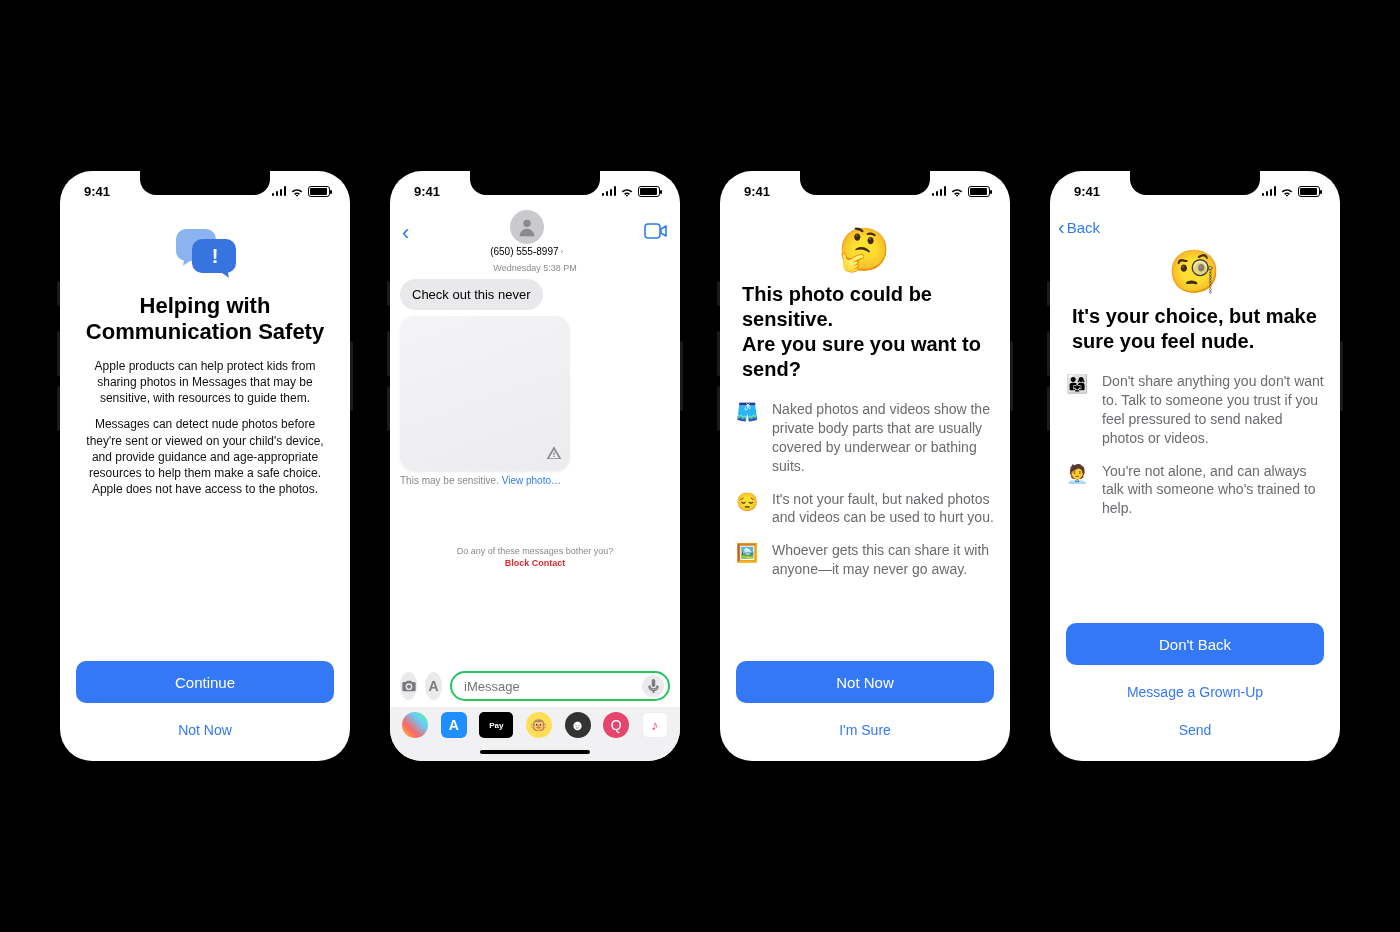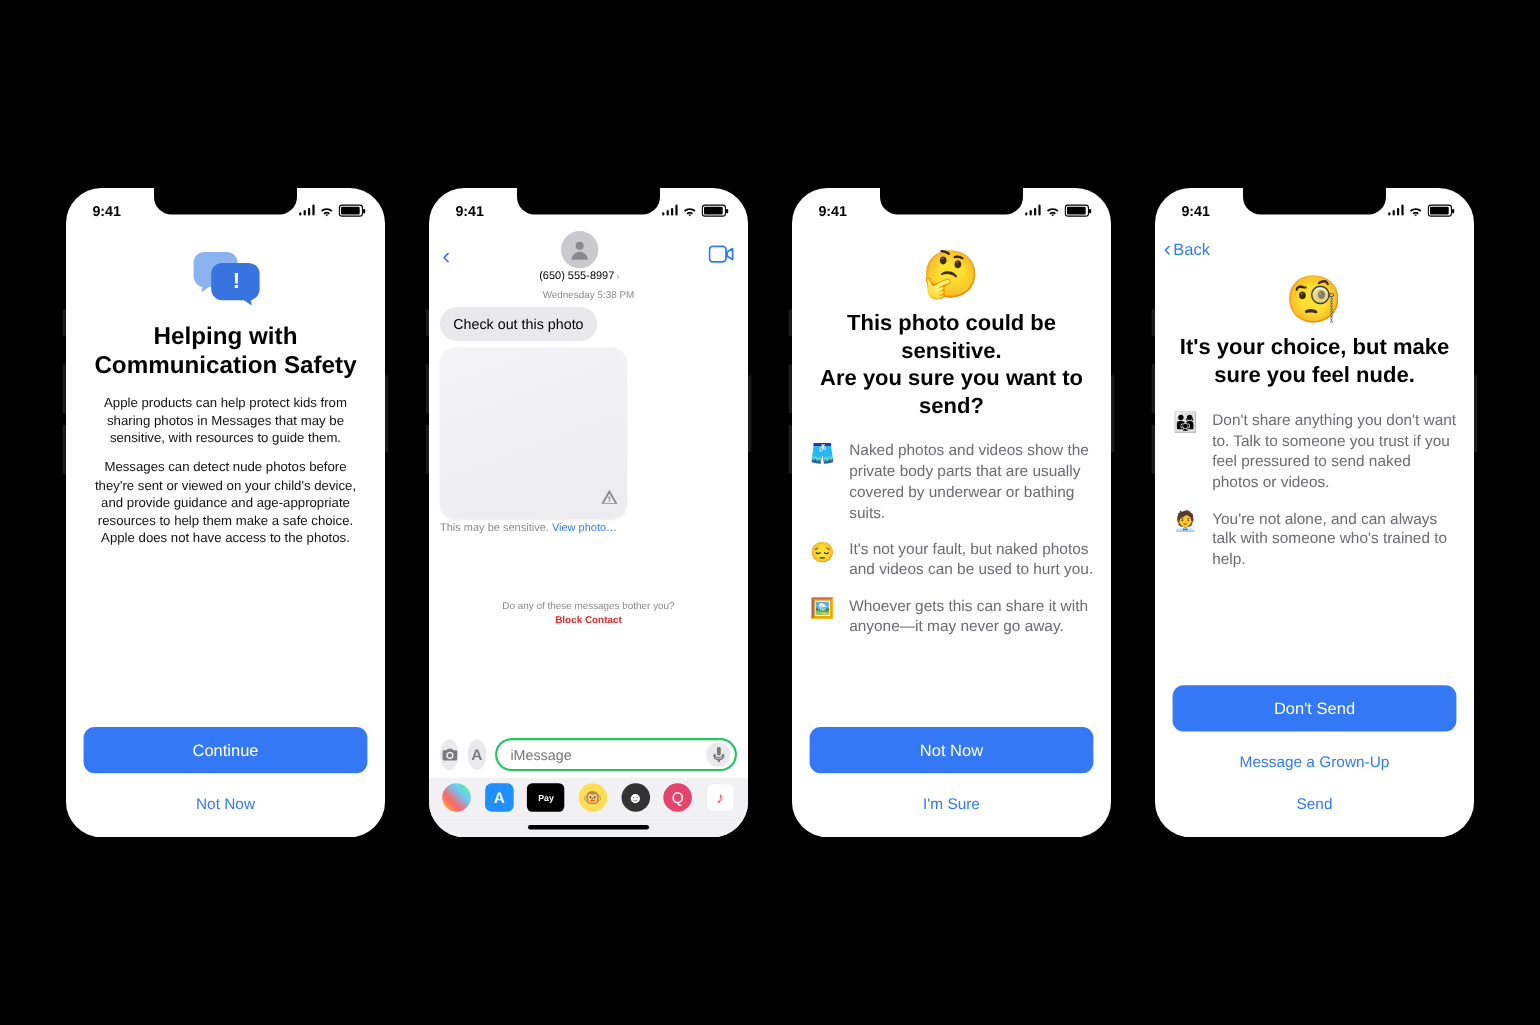--- a/index.html
+++ b/index.html
@@ -114,21 +114,21 @@
   .msg-input{flex:1;height:30px;border:2px solid #22c55e;border-radius:16px;padding:0 28px 0 12px;font-size:13px;color:#8a8a8e;background:#fff;position:relative;}
   .msg-input-wrap{flex:1;position:relative;}
   .mic{position:absolute;right:6px;top:4px;width:22px;height:22px;border-radius:50%;background:#eaeaec;display:flex;align-items:center;justify-content:center;color:#7a7a7e;font-size:11px;}
   .app-tray{height:36px;background:#f1f1f3;display:flex;align-items:center;justify-content:space-around;padding:0 6px;}
   .tray-app{width:26px;height:26px;border-radius:6px;display:flex;align-items:center;justify-content:center;font-size:14px;}
   .home-ind{height:18px;display:flex;align-items:center;justify-content:center;background:#f1f1f3;}
   .home-ind .bar{width:110px;height:4px;background:#000;border-radius:3px;}
 
   
   .emoji-head{text-align:center;font-size:42px;margin-top:14px;margin-bottom:8px;}
-  .big-title{font-size:20px;font-weight:800;text-align:center;line-height:1.25;margin-bottom:18px;padding:0 6px;}
+  .big-title{font-size:20px;font-weight:800;text-align:left;line-height:1.25;margin-bottom:18px;padding:0 6px;}
   .info-row{display:flex;gap:12px;margin-bottom:14px;align-items:flex-start;}
   .info-row .ico{width:24px;font-size:18px;flex-shrink:0;text-align:center;margin-top:1px;}
   .info-row .txt{font-size:14px;color:#6b6b70;line-height:1.35;}
   .nav-back{display:flex;align-items:center;gap:2px;color:#2f7cf6;font-size:15px;padding:4px 8px;height:32px;}
   .nav-back .chev{font-size:20px;line-height:1;font-weight:300;}
 
 </style>
 </head>
 <body>
 
@@ -219,21 +219,21 @@
       </div>
       <span class="cam-icon">
         <svg width="24" height="18" viewBox="0 0 24 18" fill="none">
             <rect x="1" y="2" width="15" height="14" rx="3" stroke="#2f7cf6" stroke-width="1.6"></rect>
             <path d="M17 7l5-3v10l-5-3z" stroke="#2f7cf6" stroke-width="1.6" stroke-linejoin="round"></path>
           </svg>
       </span>
     </div>
     <div class="msg-area">
       <div class="timestamp">Wednesday 5:38 PM</div>
-      <div class="bubble-in">Check out this photo</div>
+      <div class="bubble-in">Check out this never</div>
       <div class="img-placeholder">
         <span class="warn">
           <svg width="16" height="16" viewBox="0 0 24 24">
               <path fill="#8a8a8e" d="M12 2L1 21h22L12 2zm0 5l7.5 13h-15L12 7zm-1 4v4h2v-4h-2zm0 5v2h2v-2h-2z"></path>
             </svg>
         </span>
       </div>
       <div class="sensitive-line">
         <span>This may be sensitive. </span><span class="vp">View photo…</span>
       </div>
@@ -362,19 +362,19 @@
           <div class="info-row">
             <div class="ico">👨‍👩‍👧</div>
             <div class="txt">Don't share anything you don't want to. Talk to someone you trust if you feel pressured to send naked photos or videos.</div>
           </div>
           <div class="info-row">
             <div class="ico">🧑‍💼</div>
             <div class="txt">You're not alone, and can always talk with someone who's trained to help.</div>
           </div>
         </div>
       <div style="flex:1"></div>
-      <button class="primary-btn">Don't Send</button>
+      <button class="primary-btn">Don't Back</button>
       <button class="link-btn">Message a Grown-Up</button>
       <button class="link-btn">Send</button>
       <div class="bottom-pad"></div>
     </div>
   </div>
 </div>
 
 </body></html>

